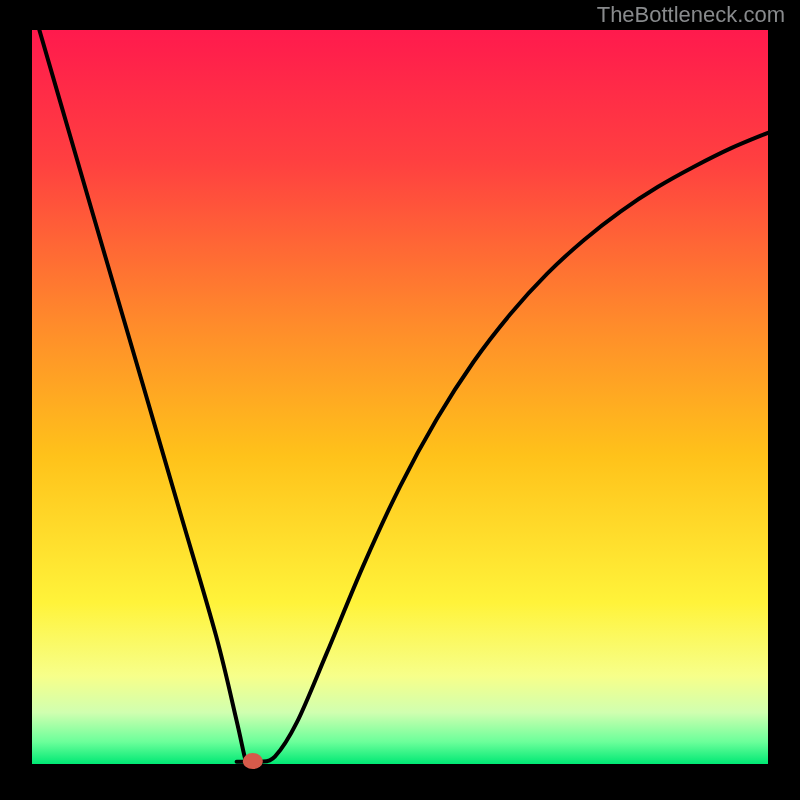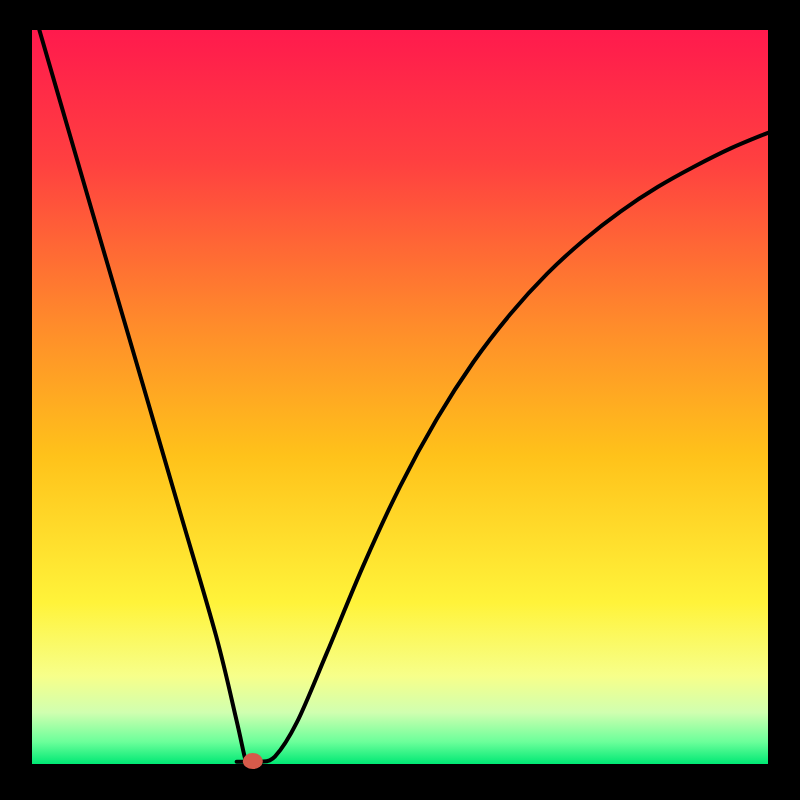--- a/index.html
+++ b/index.html
@@ -28,20 +28,21 @@
     line-height: 30px;
   }
   svg {
     display: block;
   }
 </style>
 </head>
 <body>
 
 <div class="frame">
+  <div class="source">TheBottleneck.com</div>
   <svg id="chart-svg" width="800" height="800" viewBox="0 0 800 800">
     <defs>
       <clipPath id="plotClip">
         <rect id="clipRect" x="32" y="30" width="736" height="734"></rect>
       </clipPath>
       <linearGradient id="bgGrad" x1="0" y1="0" x2="0" y2="1">
           <stop offset="0%" stop-color="#ff1a4d"></stop>
           <stop offset="18%" stop-color="#ff4040"></stop>
           <stop offset="40%" stop-color="#ff8b2b"></stop>
           <stop offset="57.99999999999999%" stop-color="#ffc21a"></stop>

